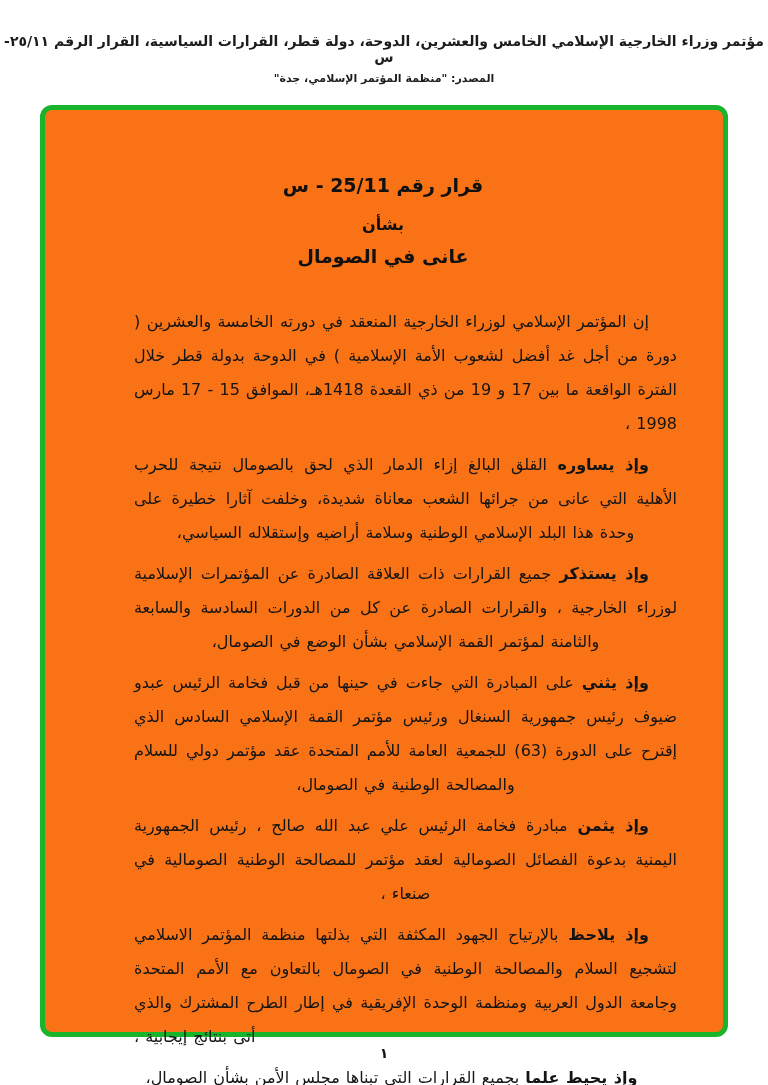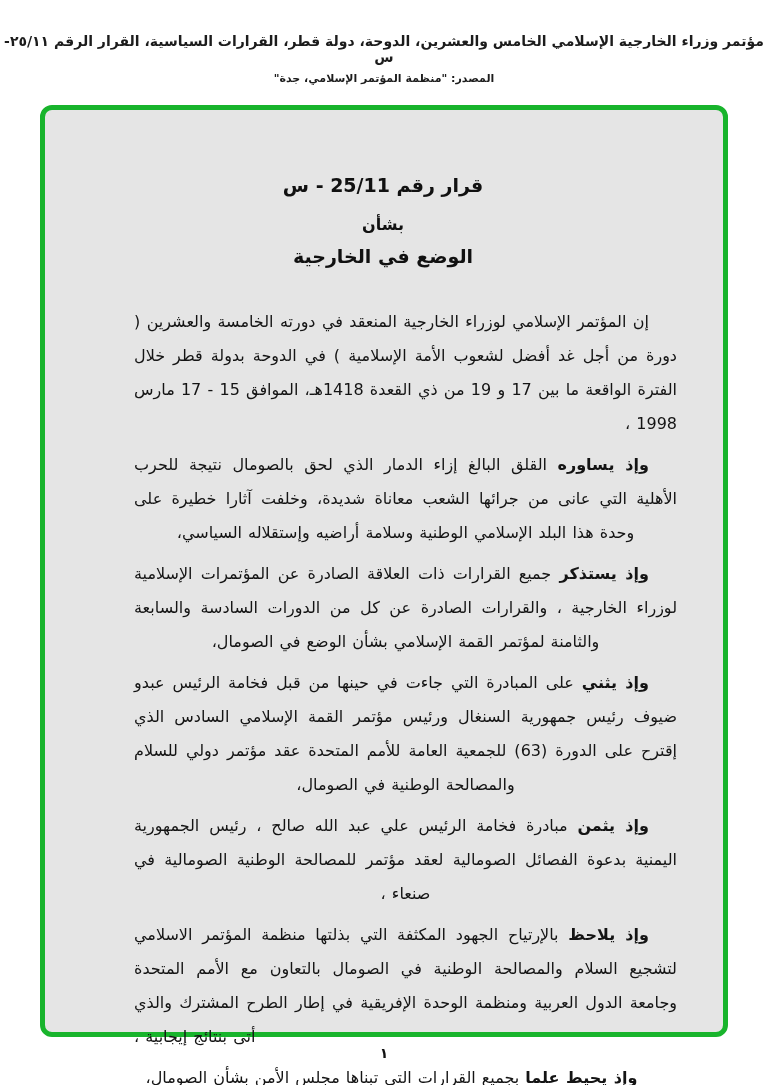--- a/index.html
+++ b/index.html
@@ -39,21 +39,21 @@
 
   
   .green-frame {
     position: absolute;
     left: 40px;
     top: 105px;
     width: 678px;
     height: 922px;
     border: 5px solid #18b42c;
     border-radius: 12px;
-    background: #e5e5e5;
+    background: #f97316;
     box-sizing: content-box;
   }
 
   .doc-content {
     position: absolute;
     left: 0;
     top: 0;
     width: 100%;
     height: 100%;
     padding: 62px 46px 0 44px;
@@ -118,21 +118,21 @@
   <div class="hline1">مؤتمر وزراء الخارجية الإسلامي الخامس والعشرين، الدوحة، دولة قطر، القرارات السياسية، القرار الرقم ٢٥/١١-س</div>
   <div class="hline2">المصدر: "منظمة المؤتمر الإسلامي، جدة"</div>
 </div>
 
 <div class="green-frame">
   <div class="doc-content">
 
     <div class="title-block">
       <div class="t1">قرار رقم 25/11 - س</div>
       <div class="t2">بشأن</div>
-      <div class="t3">الوضع في الخارجية</div>
+      <div class="t3">عانى في الصومال</div>
     </div>
 
     <div class="body-text">
       <p class="last-right"><span class="lead"></span>
         <span>إن المؤتمر الإسلامي لوزراء الخارجية المنعقد في دورته الخامسة والعشرين ( دورة من أجل غد أفضل لشعوب الأمة الإسلامية ) في الدوحة بدولة قطر خلال الفترة الواقعة ما بين 17 و 19 من ذي القعدة 1418هـ، الموافق 15 - 17 مارس 1998 ،</span></p>
 
 
       <p><span class="lead">وإذ يساوره</span>
         <span>القلق البالغ إزاء الدمار الذي لحق بالصومال نتيجة للحرب الأهلية التي عانى من جرائها الشعب معاناة شديدة، وخلفت آثارا خطيرة على وحدة هذا البلد الإسلامي الوطنية وسلامة أراضيه وإستقلاله السياسي،</span></p>
 

